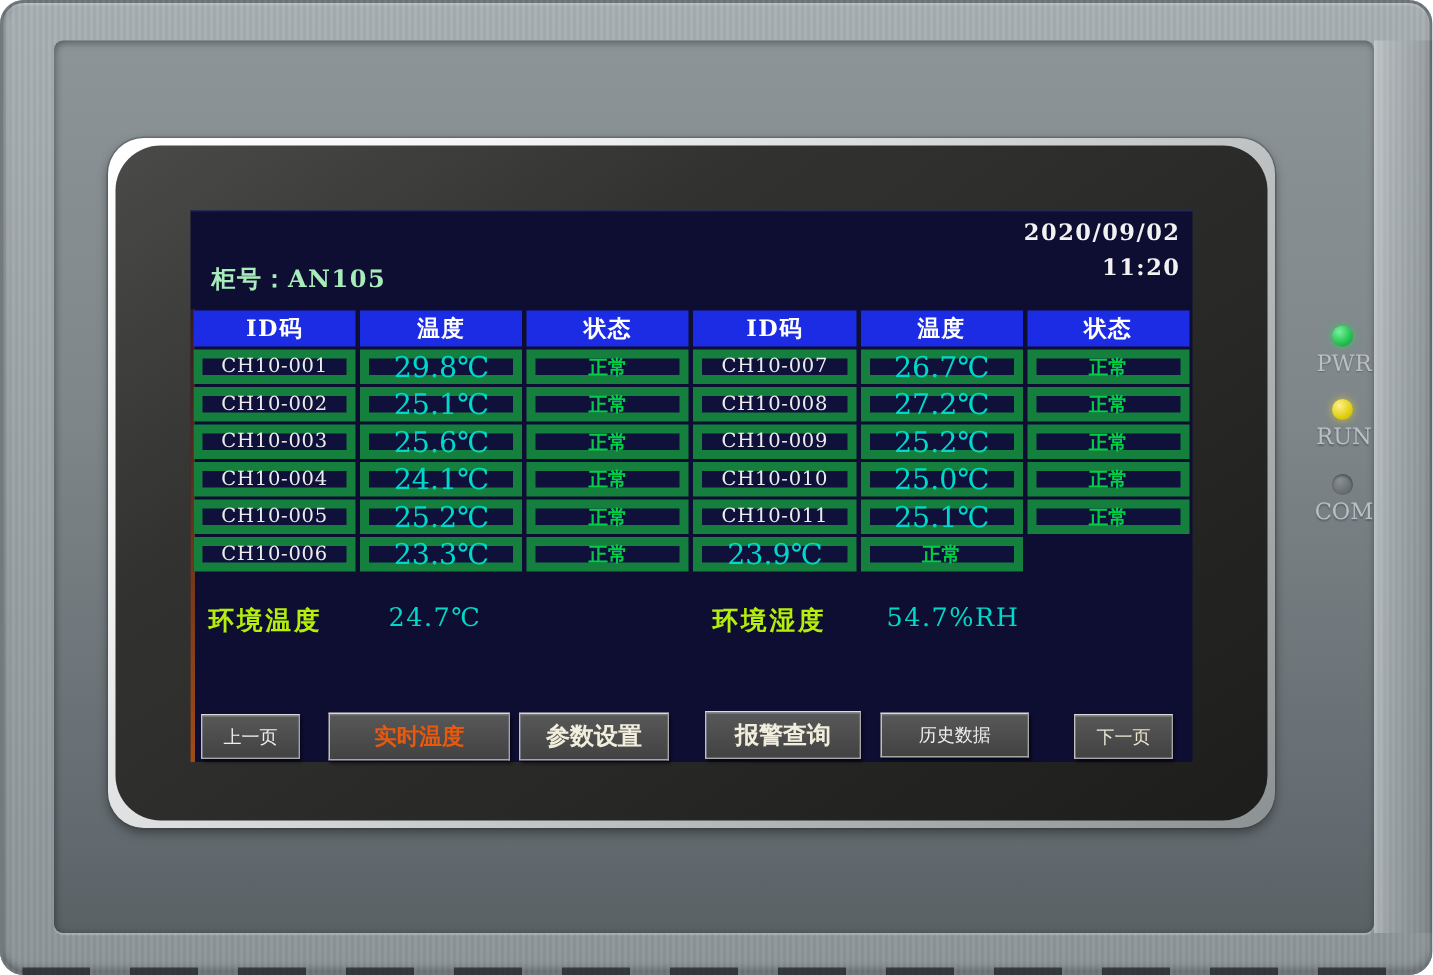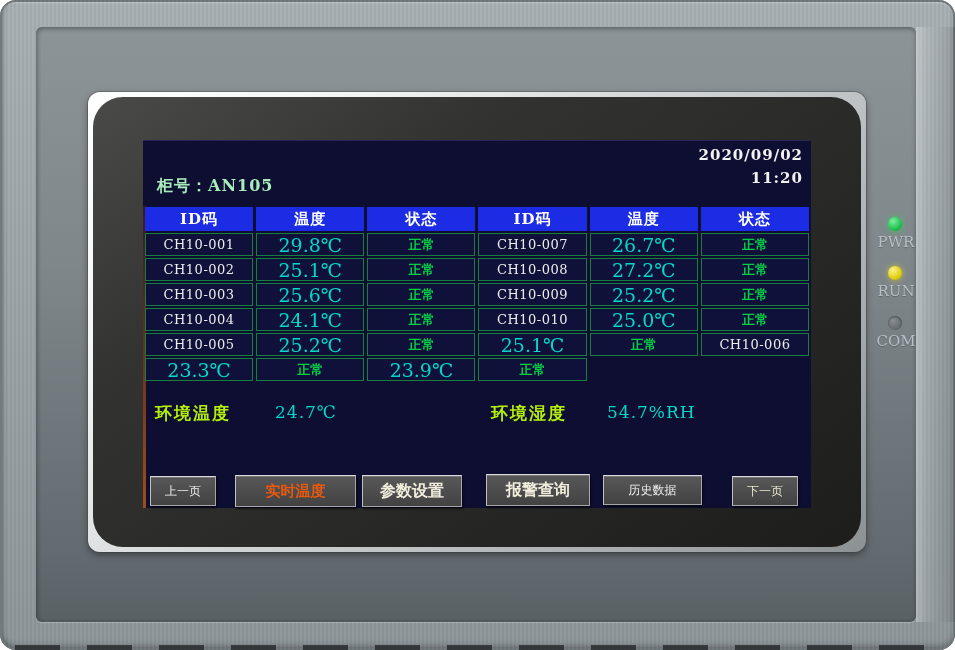--- a/index.html
+++ b/index.html
@@ -30,21 +30,21 @@
   .right-ridge{
     position:absolute;top:27px;right:0;width:39px;height:595px;pointer-events:none;
     background:linear-gradient(90deg,rgba(255,255,255,0.30) 0,rgba(255,255,255,0.10) 10px,rgba(0,0,0,0.10) 100%);
   }
   .feet{
     position:absolute;left:15px;bottom:0;height:5px;width:925px;opacity:0.75;
     background:repeating-linear-gradient(90deg,rgba(18,20,22,0.85) 0 45px,transparent 45px 72px);
   }
 
   .rim{
-    position:absolute;left:88px;top:92px;width:778px;height:460px;border-radius:12px;
+    position:absolute;left:72px;top:92px;width:778px;height:460px;border-radius:24px;
     background:linear-gradient(135deg,#ffffff 0%,#f4f4f4 22%,#c9cccd 55%,#8c9193 100%);
     box-shadow:0 3px 7px rgba(0,0,0,0.40),0 0 0 1px rgba(88,93,96,0.55);
   }
   .bezel{
     position:absolute;left:5px;top:5px;width:768px;height:450px;border-radius:30px;
     background:linear-gradient(145deg,#4a4a48 0%,#323230 30%,#1d1d1c 100%);
   }
   .screen{
     position:absolute;left:50px;top:43px;width:668px;height:368px;
     background:#0d0e31;
@@ -64,21 +64,21 @@
 
   .data-table{
     position:absolute;left:2px;top:67px;width:664px;
     display:grid;grid-template-columns:repeat(6,1fr);gap:2px 3px;
   }
   .th{
     height:24px;background:#1c2ce4;color:#ffffff;font-size:15px;font-weight:700;
     display:flex;align-items:center;justify-content:center;letter-spacing:1px;
   }
   .td{
-    height:23px;border:1px solid #15803d;background:#10113a;
+    height:23px;border:6px solid #15803d;background:#10113a;
     display:flex;align-items:center;justify-content:center;
   }
   .c-id{color:#ececec;font-size:13px;letter-spacing:0.5px;}
   .c-temp{color:#00d9c9;font-size:19px;}
   .c-status{color:#00ce47;font-size:13px;font-weight:700;}
 
   .env{position:absolute;left:0;top:262px;width:100%;height:24px;}
   .env span{position:absolute;top:0;white-space:nowrap;}
   .env-label{color:#b4ee0a;font-size:17px;font-weight:700;letter-spacing:2px;}
   .env-value{color:#00d9c9;font-size:17px;letter-spacing:1px;}
@@ -165,20 +165,21 @@
           <div class="td c-id">CH10-004</div>
           <div class="td c-temp">24.1℃</div>
           <div class="td c-status">正常</div>
           <div class="td c-id">CH10-010</div>
           <div class="td c-temp">25.0℃</div>
           <div class="td c-status">正常</div>
 
           <div class="td c-id">CH10-005</div>
           <div class="td c-temp">25.2℃</div>
           <div class="td c-status">正常</div>
+          <div class="td c-id">CH10-011</div>
           <div class="td c-temp">25.1℃</div>
           <div class="td c-status">正常</div>
 
           <div class="td c-id">CH10-006</div>
           <div class="td c-temp">23.3℃</div>
           <div class="td c-status">正常</div>
           <div class="td c-temp">23.9℃</div>
           <div class="td c-status">正常</div>
         </div>
 

